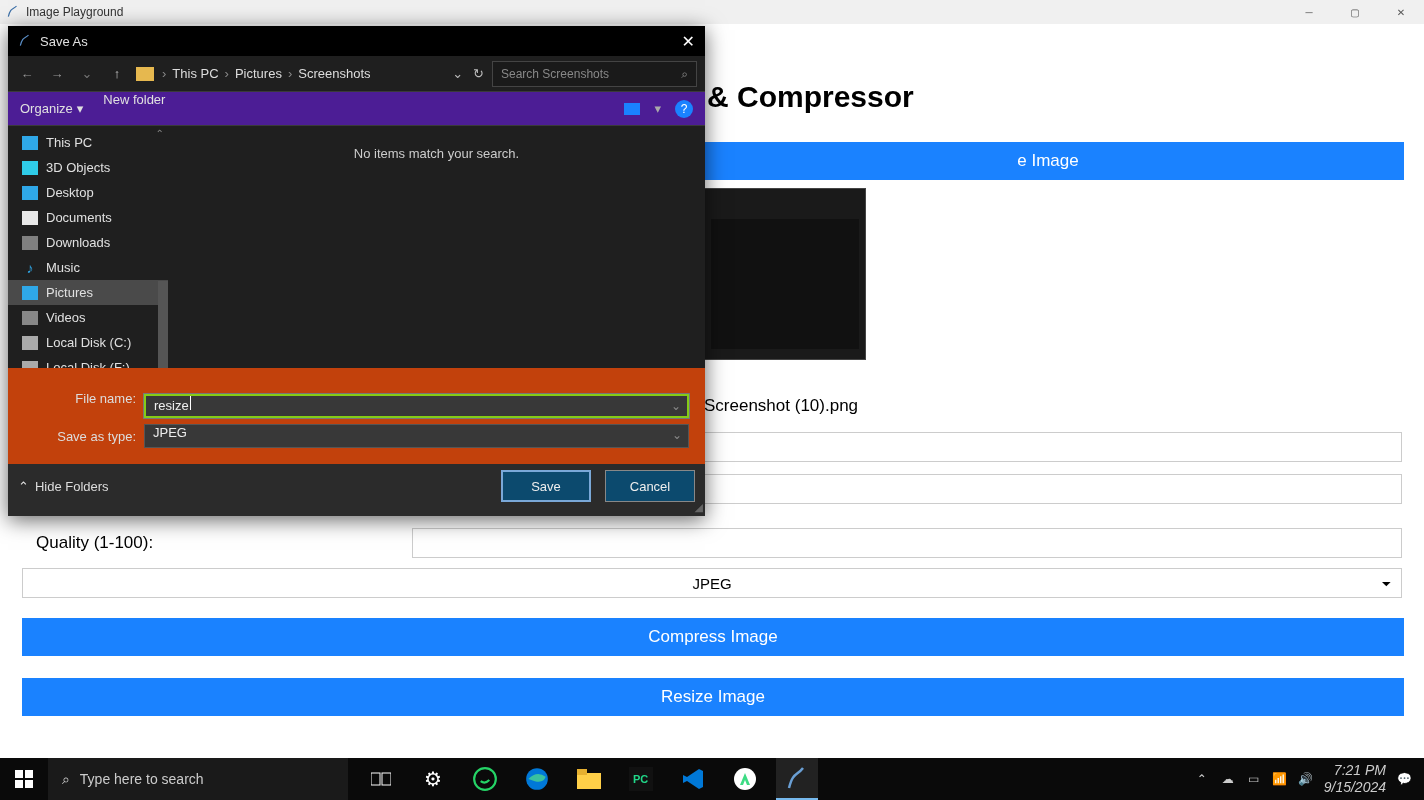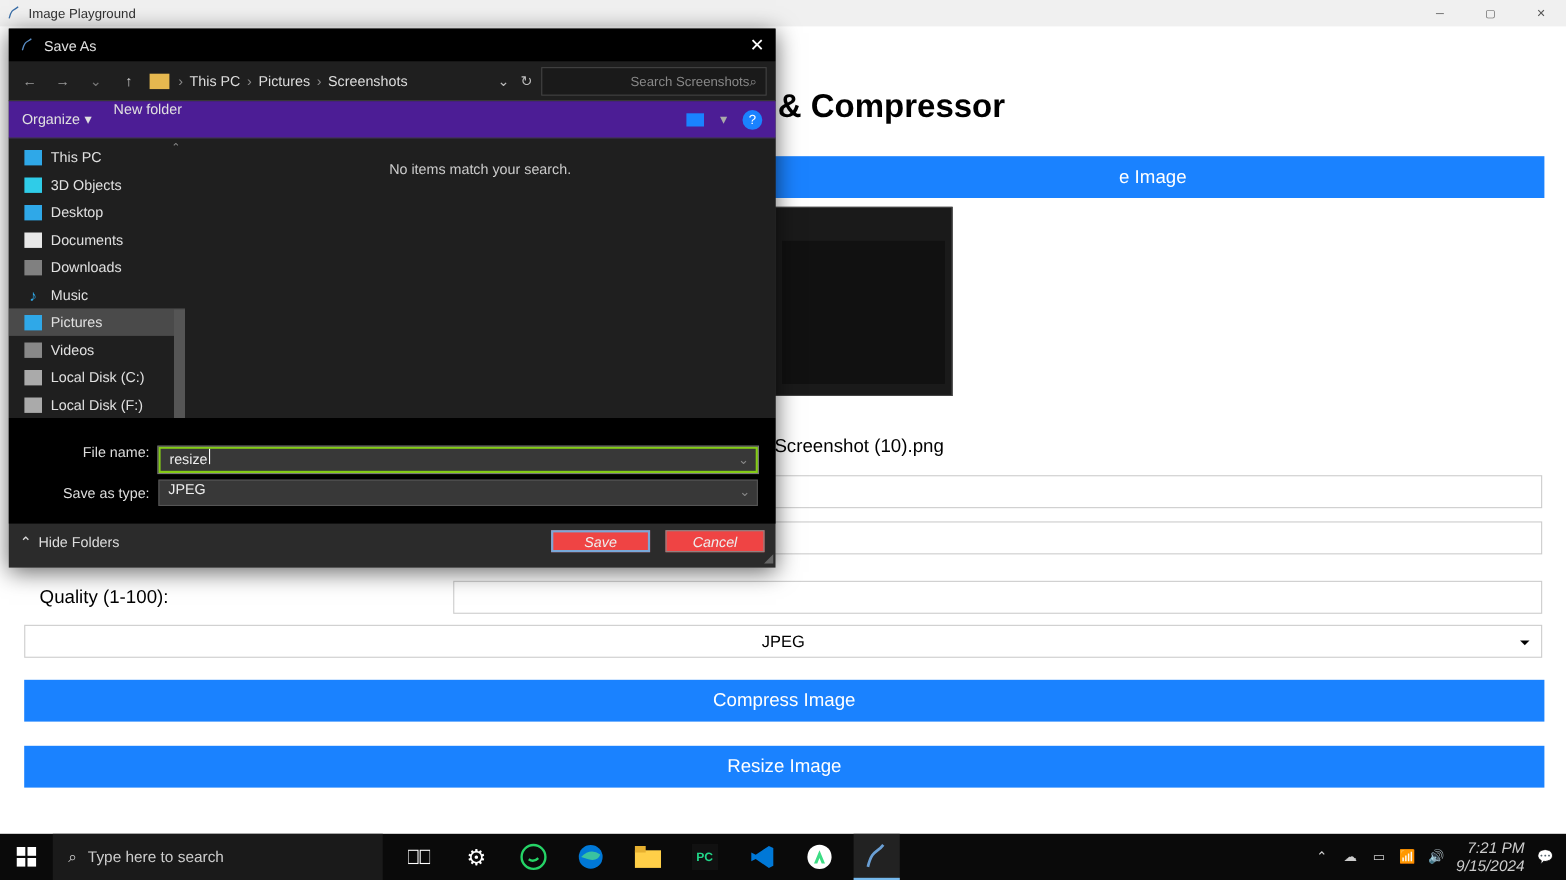--- a/index.html
+++ b/index.html
@@ -39,21 +39,21 @@
 .dialog-titlebar .feather { width: 14px; height: 14px; margin-right: 8px; }
 .dialog-close { margin-left: auto; color: #fff; font-size: 16px; cursor: pointer; }
 
 .dialog-nav { height: 36px; background: #1f1f1f; display: flex; align-items: center; padding: 0 8px; gap: 8px; border-bottom: 1px solid #3a3a3a; }
 .nav-arrow { color: #999; width: 22px; text-align: center; }
 .up-arrow { color:#ccc; }
 .folder-icon { width: 18px; height: 14px; background: #e6b84f; }
 .breadcrumb { display: flex; align-items: center; gap: 6px; font-size: 13px; color: #ddd; flex:1; }
 .breadcrumb .sep { color: #888; }
 .bc-refresh { color:#bbb; display:flex; gap:10px; align-items:center; }
-.search-box { width: 205px; height: 26px; background: #1a1a1a; border: 1px solid #444; display: flex; align-items: center; padding: 0 8px; color: #888; font-size: 12px; justify-content:flex-end;}
+.search-box { width: 205px; height: 26px; background: #1a1a1a; border: 1px solid #444; display: flex; align-items: center; padding: 0 8px; color: #888; font-size: 12px; justify-content:space-between;}
 
 .dialog-toolbar { height: 34px; background: #4c1d95; display: flex; padding: 0 12px; gap: 20px; border-bottom: 1px solid #3a3a3a; font-size: 13px; }
 .organize { display: flex; align-items: center; gap: 4px; }
 .toolbar-right { margin-left: auto; display: flex; align-items: center; gap: 14px; }
 .view-icon { width:16px; height:12px; background:#1a82ff; }
 .help-icon { width: 18px; height: 18px; border-radius: 50%; background: #1a82ff; color: #fff; text-align: center; line-height: 18px; font-size: 12px; }
 
 .dialog-main { flex: 1; display: flex; background: #1f1f1f; overflow: hidden; }
 .sidebar { width: 160px; background: #1f1f1f; overflow-y: auto; padding: 4px 0; position:relative; }
 .sidebar-scroll-up { position:absolute; top:2px; right:4px; color:#888; font-size:10px;}
@@ -66,31 +66,31 @@
 .si-desk { background:#2fa8e8;}
 .si-doc { background:#e8e8e8;}
 .si-down { background:#808080;}
 .si-music { color:#2fa8e8; font-size:14px;}
 .si-pic { background:#2fa8e8;}
 .si-vid { background:#888;}
 .si-disk { background:#aaa;}
 
 .filepane { flex: 1; display: flex; justify-content: center; color: #ccc; font-size: 13px; padding-top: 20px; }
 
-.dialog-bottom { background: #000000; padding: 10px 16px; }
+.dialog-bottom { background: #c2410c; padding: 10px 16px; }
 .field-row { display: flex; align-items: center; margin-bottom: 6px; }
 .field-label { width: 120px; text-align: right; padding-right: 8px; font-size: 13px; color: #ddd; }
 .field-input { flex: 1; height: 24px; background: #383838; border: 1px solid #555; color: #eee; padding: 0 8px; font-size: 13px; position:relative;}
 .field-input.focused { border:2px solid #84cc16; outline:1px solid #777;margin-top:16px;}
 .field-drop::after { content:"⌄"; position:absolute; right:6px; top:3px; color:#888; font-size:12px;}
 
 .dialog-buttons { display: flex; align-items: center; padding: 6px 10px 14px 10px; }
 .hide-folders { display: flex; align-items: center; gap: 6px; font-size: 13px; color: #ddd; }
 .dlg-btn-group { margin-left: auto; display: flex; gap: 14px; }
-.dlg-btn { width: 90px; height: 20px; background: #ef4444; border: 1px solid #888; color: #eee; font-size: 13px; font-style: italic; }
+.dlg-btn { width: 90px; height: 32px; background: #0c4a6e; border: 1px solid #888; color: #eee; font-size: 13px; }
 .dlg-btn.primary { border: 2px solid #7aa8d8; }
 .resize-grip { position:absolute; right:2px; bottom:2px; color:#666; font-size:11px;}
 
 
 .taskbar { position: absolute; bottom: 0; left: 0; right: 0; height: 42px; background: #0a0a0a; display: flex; align-items: center; color: #fff; }
 .start-btn { width: 48px; height: 42px; display: flex; align-items: center; justify-content: center; }
 .win-logo { }
 .search-bar { width: 300px; height: 42px; background: #1a1a1a; display: flex; align-items: center; padding: 0 14px; gap: 10px; color: #ccc; font-size: 14px; }
 .task-icons { display: flex; align-items: center; gap: 10px; margin-left: 12px; }
 .task-icon { width: 42px; height: 42px; display: flex; align-items: center; justify-content: center; font-size: 20px; }

